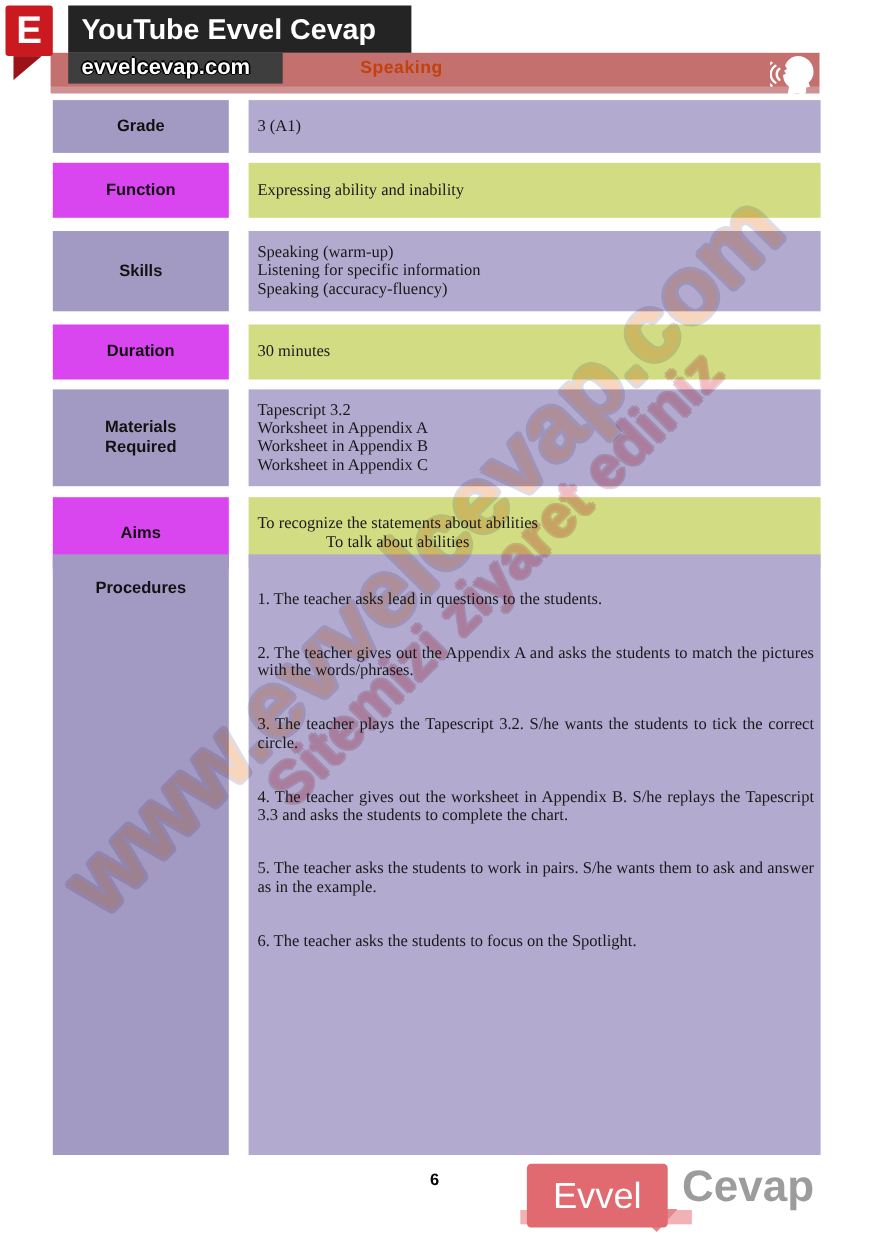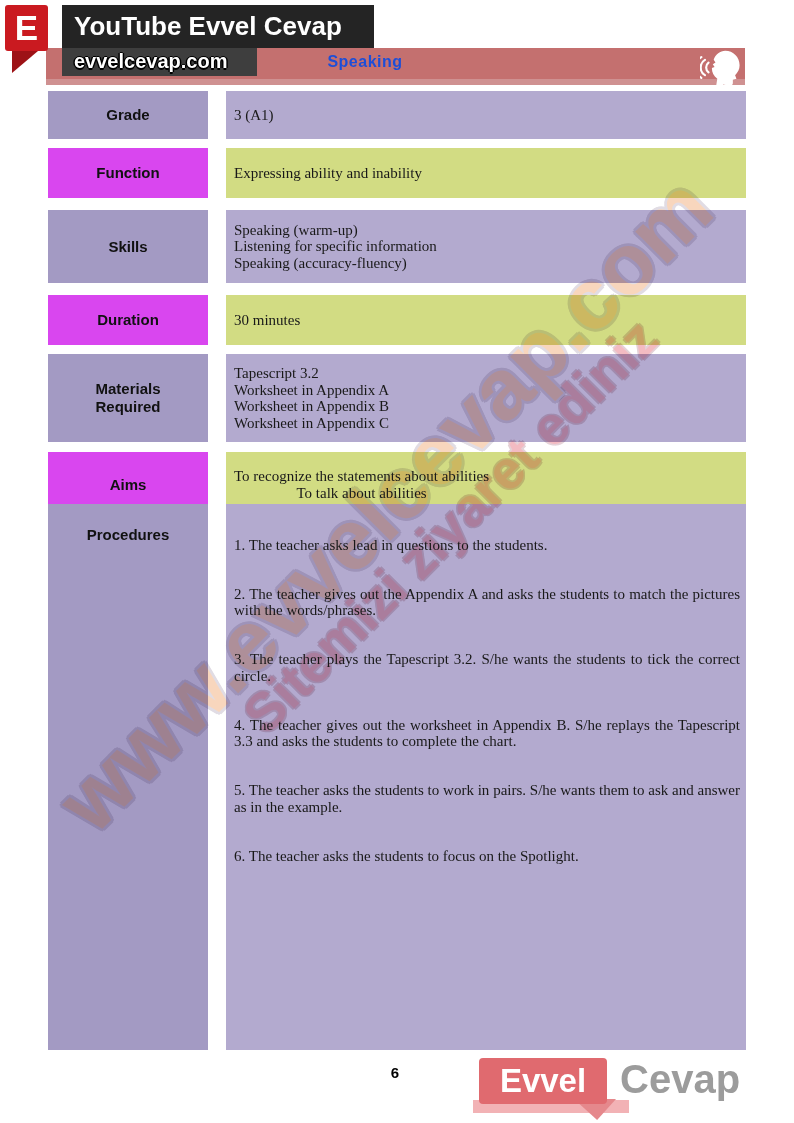--- a/index.html
+++ b/index.html
@@ -12,21 +12,21 @@
   .dark-bar{position:absolute;left:62px;top:5px;width:312px;height:43px;background:#242424;z-index:22;
             color:#fff;font-size:26px;font-weight:bold;line-height:43px;padding-left:12px;box-sizing:border-box;}
   .gray-bar{position:absolute;left:62px;top:48px;width:195px;height:28px;background:#3e3e3e;z-index:22;
             color:#fff;font-size:20px;font-weight:bold;line-height:27px;padding-left:12px;box-sizing:border-box;
             text-shadow:1.5px 0 #000,-1.5px 0 #000,0 1.5px #000,0 -1.5px #000;}
   .e-badge{position:absolute;left:5px;top:5px;width:43px;height:46px;background:#ca1a20;border-radius:3px;z-index:23;
            display:flex;align-items:center;justify-content:center;color:#fff;font-size:35px;font-weight:bold;}
   .e-tail{position:absolute;left:12px;top:51px;width:26px;height:22px;background:#9d1216;z-index:23;
           clip-path:polygon(0 0,100% 0,0 100%);}
   .section-title{position:absolute;left:270px;top:53px;width:190px;text-align:center;z-index:24;
-                 color:#1d4ed8;font-size:16px;font-weight:bold;letter-spacing:.5px;}
+                 color:#c2410c;font-size:16px;font-weight:bold;letter-spacing:.5px;}
   .head-icon{position:absolute;left:700px;top:49px;z-index:24;}
 
   
   .row{position:absolute;left:48px;width:698px;}
   .label{position:absolute;left:0;top:0;bottom:0;width:160px;display:flex;align-items:center;justify-content:center;
          font-weight:bold;font-size:15px;color:#111;text-align:center;white-space:pre-line;line-height:18px;}
   .value{position:absolute;left:178px;top:0;bottom:0;width:520px;box-sizing:border-box;
          display:flex;align-items:center;padding-left:8px;padding-right:6px;
          font-family:"Liberation Serif",serif;font-size:15px;line-height:16.5px;color:#191919;white-space:pre-line;}
   .purple .label{background:#a39ac3;}
@@ -52,22 +52,22 @@
       text-shadow:3px 0 #c8c0cd,-3px 0 #c8c0cd,0 3px #c8c0cd,0 -3px #c8c0cd,2px 2px #c8c0cd,-2px -2px #c8c0cd,2px -2px #c8c0cd,-2px 2px #c8c0cd;}
   .wm-secondary{left:35px;top:495px;width:830px;font-size:54px;color:#eb8d99;opacity:.6;
       text-shadow:2px 0 #d4b3bc,-2px 0 #d4b3bc,0 2px #d4b3bc,0 -2px #d4b3bc;}
 
   
   .page-num{position:absolute;left:380px;top:1064px;width:30px;text-align:center;
             font-size:15px;font-weight:bold;color:#000;z-index:20;}
   .f-pink{position:absolute;left:473px;top:1100px;width:156px;height:13px;background:#f2b2b5;z-index:20;}
   .f-tail{position:absolute;left:574px;top:1099px;width:42px;height:21px;background:#e5888c;z-index:21;
           clip-path:polygon(0 0,100% 0,55% 100%);}
-  .f-red{position:absolute;left:479px;top:1058px;width:128px;height:46px;background:#e06a6f;border-radius:4px;z-index:22;
-         display:flex;align-items:center;justify-content:center;color:#fff;font-size:33px;font-weight:bold;}
+  .f-red{position:absolute;left:479px;top:1058px;width:128px;height:58px;background:#e06a6f;border-radius:4px;z-index:22;
+         display:flex;align-items:center;justify-content:center;color:#fff;font-size:33px;font-weight:normal;}
   .f-cevap{position:absolute;left:620px;top:1057px;font-size:40px;font-weight:bold;color:#9c9c9c;z-index:22;}
 </style>
 </head>
 <body>
 
 <div class="page">
 
   <div class="salmon-bar"></div>
   <div class="salmon-strip"></div>
   <div class="dark-bar">YouTube Evvel Cevap</div>

